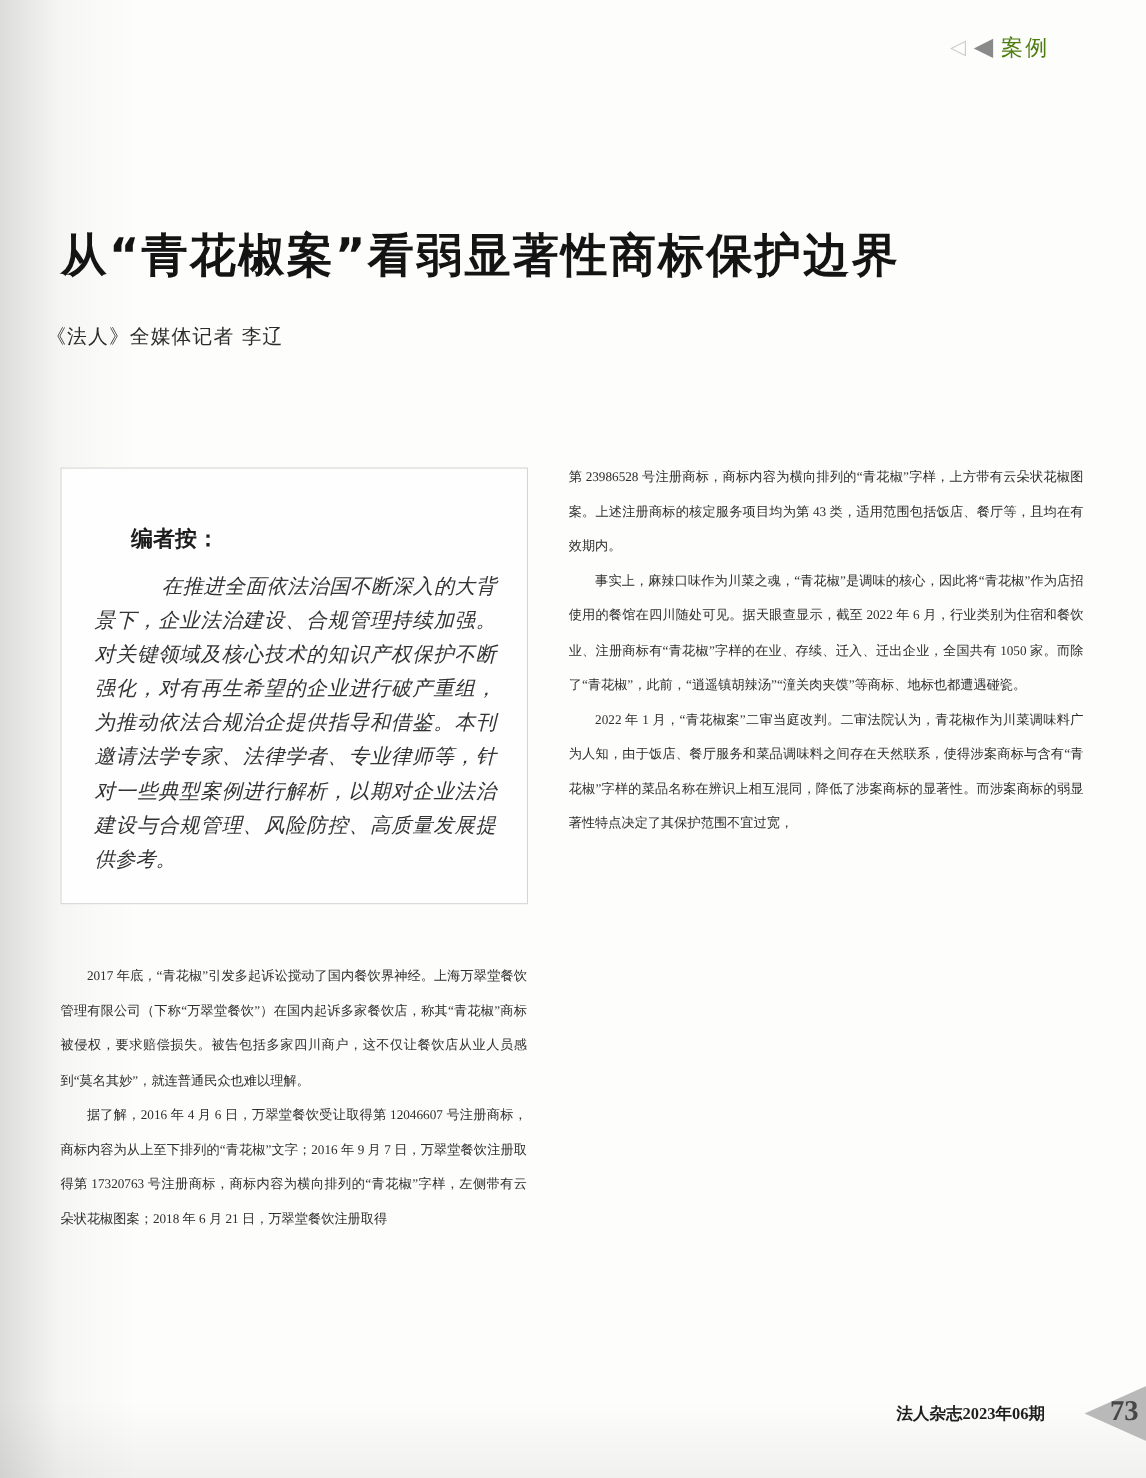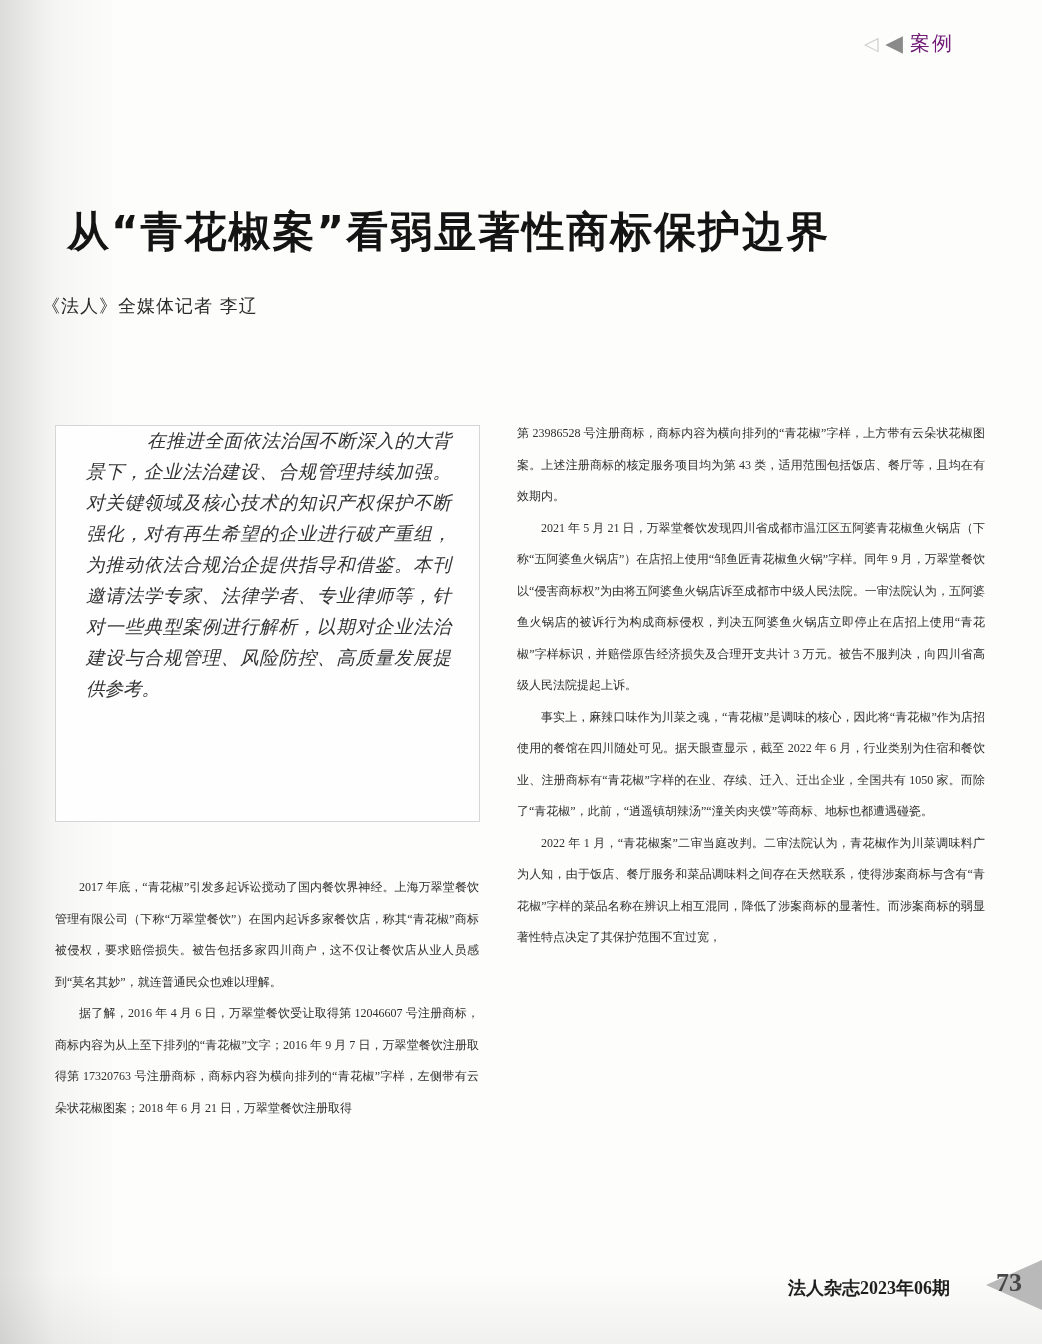--- a/index.html
+++ b/index.html
@@ -17,24 +17,24 @@
       linear-gradient(to right, rgba(0,0,0,0.13), rgba(0,0,0,0.03) 55px, rgba(0,0,0,0) 125px);
   }
   
   .cat-header {
     position:absolute; top:30px; right:88px;
     display:flex; align-items:center; gap:7px;
     font-family:"DejaVu Sans","Liberation Sans",sans-serif;
   }
   .chev-light { color:#cdcdcd; font-size:19px; line-height:1; }
   .chev-dark  { color:#8a8a8a; font-size:23px; line-height:1; }
-  .cat-label  { color:#701a75; font-size:20px; letter-spacing:2px; }
+  .cat-label  { color:#4d7c0f; font-size:20px; letter-spacing:2px; }
 
   .article-title {
-    position:absolute; left:67px; top:176px; width:900px;
+    position:absolute; left:55px; top:176px; width:900px;
     font-family:"DejaVu Sans","Liberation Sans",sans-serif;
     font-weight:bold; font-size:42px; letter-spacing:2px;
     color:#141414; white-space:nowrap;
   }
   .byline {
     position:absolute; left:42px; top:294px;
     font-family:"DejaVu Sans","Liberation Sans",sans-serif;
     font-size:18px; color:#2b2b2b; letter-spacing:1px;
   }
 
@@ -61,60 +61,60 @@
   .col-right { left:517px; top:418px; width:468px; }
   .col p {
     margin:0; font-size:12px; line-height:31.5px;
     text-align:justify; text-indent:2em; color:#2e2e2e;
   }
   .col p.no-indent { text-indent:0; }
 
   
   .journal-issue {
     position:absolute; top:1276px; right:92px;
-    font-weight:bold; font-size:18px; color:#1e1e1e;
+    font-weight:bold; font-size:15px; color:#1e1e1e;
   }
   .corner-tri {
     position:absolute; top:1260px; right:0; width:0; height:0;
     border-top:25px solid transparent;
     border-bottom:25px solid transparent;
     border-right:56px solid #b9b9b9;
   }
   .page-num {
-    position:absolute; top:1268px; right:20px;
+    position:absolute; top:1268px; right:7px;
     font-weight:bold; font-size:26px; color:#474747;
   }
 </style>
 </head>
 <body>
 
 <div class="page">
 
   <div class="cat-header">
     <span class="chev-light">◁</span>
     <span class="chev-dark">◀</span>
     <span class="cat-label">案例</span>
   </div>
 
   <h1 class="article-title">从“青花椒案”看弱显著性商标保护边界</h1>
 
   <div class="byline">《法人》全媒体记者 李辽</div>
 
   <div class="editor-box">
+    <div class="editor-heading">编者按：</div>
     <p class="editor-body">在推进全面依法治国不断深入的大背景下，企业法治建设、合规管理持续加强。对关键领域及核心技术的知识产权保护不断强化，对有再生希望的企业进行破产重组，为推动依法合规治企提供指导和借鉴。本刊邀请法学专家、法律学者、专业律师等，针对一些典型案例进行解析，以期对企业法治建设与合规管理、风险防控、高质量发展提供参考。</p>
   </div>
 
   <div class="col col-left">
     <p>2017 年底，“青花椒”引发多起诉讼搅动了国内餐饮界神经。上海万翠堂餐饮管理有限公司（下称“万翠堂餐饮”）在国内起诉多家餐饮店，称其“青花椒”商标被侵权，要求赔偿损失。被告包括多家四川商户，这不仅让餐饮店从业人员感到“莫名其妙”，就连普通民众也难以理解。</p>
     <p>据了解，2016 年 4 月 6 日，万翠堂餐饮受让取得第 12046607 号注册商标，商标内容为从上至下排列的“青花椒”文字；2016 年 9 月 7 日，万翠堂餐饮注册取得第 17320763 号注册商标，商标内容为横向排列的“青花椒”字样，左侧带有云朵状花椒图案；2018 年 6 月 21 日，万翠堂餐饮注册取得</p>
   </div>
 
   <div class="col col-right">
     <p class="no-indent">第 23986528 号注册商标，商标内容为横向排列的“青花椒”字样，上方带有云朵状花椒图案。上述注册商标的核定服务项目均为第 43 类，适用范围包括饭店、餐厅等，且均在有效期内。</p>
-    <p>2021 年 5 月 21 日，万翠堂餐饮发现四川省成都市温江区五阿婆青花椒鱼火锅店（下称“五阿婆鱼火锅店”）在店招上使用“邹鱼匠青花椒鱼火锅”字样。同年 9 月，万翠堂餐饮以“侵害商标权”为由将五阿婆鱼火锅店诉至成都市中级人民法院。一审法院认为，五阿婆鱼火锅店的被诉行为构成商标侵权，判决五阿婆鱼火锅店立即停止在店招上使用“青花椒”字样标识，并赔偿原告经济损失及合理开支共计 3 万元。被告不服判决，向四川省高级人民法院提起上诉。</p>
     <p>事实上，麻辣口味作为川菜之魂，“青花椒”是调味的核心，因此将“青花椒”作为店招使用的餐馆在四川随处可见。据天眼查显示，截至 2022 年 6 月，行业类别为住宿和餐饮业、注册商标有“青花椒”字样的在业、存续、迁入、迁出企业，全国共有 1050 家。而除了“青花椒”，此前，“逍遥镇胡辣汤”“潼关肉夹馍”等商标、地标也都遭遇碰瓷。</p>
     <p>2022 年 1 月，“青花椒案”二审当庭改判。二审法院认为，青花椒作为川菜调味料广为人知，由于饭店、餐厅服务和菜品调味料之间存在天然联系，使得涉案商标与含有“青花椒”字样的菜品名称在辨识上相互混同，降低了涉案商标的显著性。而涉案商标的弱显著性特点决定了其保护范围不宜过宽，</p>
   </div>
 
   <div class="journal-issue">法人杂志2023年06期</div>
   <div class="corner-tri"></div>
   <div class="page-num">73</div>
 
 </div>
 

